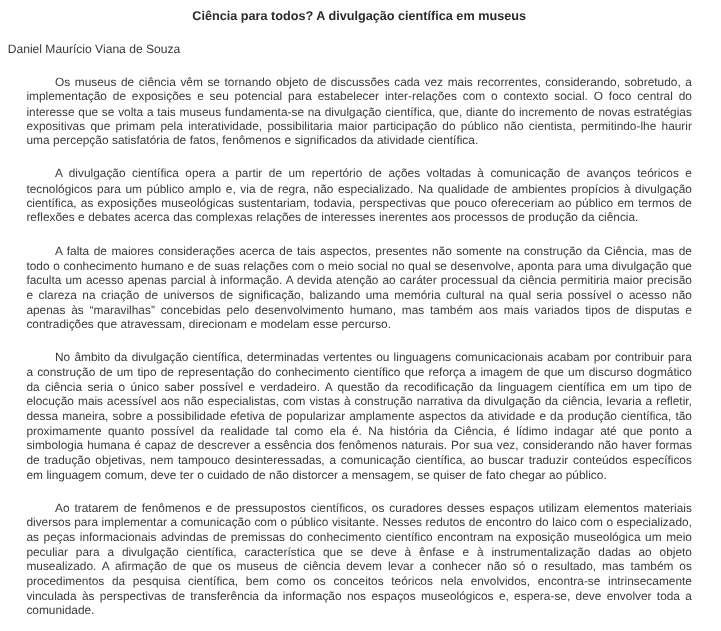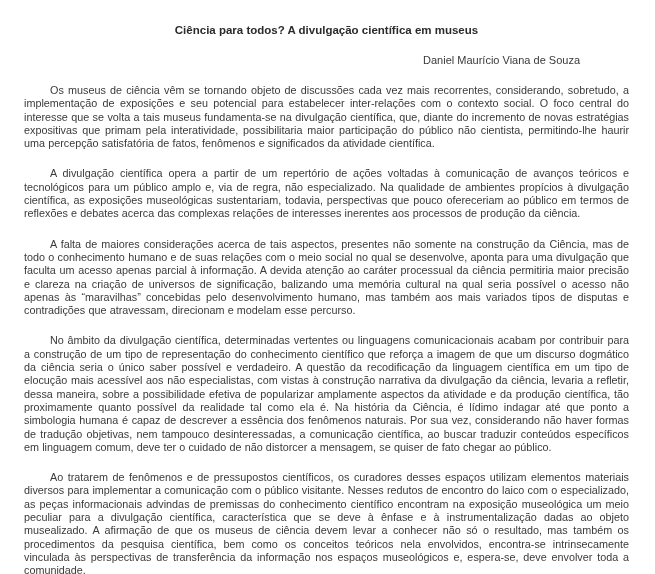--- a/index.html
+++ b/index.html
@@ -6,35 +6,35 @@
     margin: 0;
     padding: 0;
     background: #ffffff;
   }
   .page {
     position: relative;
     width: 655px;
     height: 574px;
     box-sizing: border-box;
     background: #ffffff;
-    padding: 20px 9px 0 7px;
+    padding: 5px 9px 0 7px;
     overflow: hidden;
     font-family: "Liberation Sans", "DejaVu Sans", sans-serif;
     color: #3a3a3a;
   }
   .title {
     font-size: 11.5px;
     font-weight: bold;
     text-align: center;
     color: #2b2b2b;
     margin: 3px 0 0 0;
     line-height: 14px;
   }
   .byline {
-    text-align: right;
+    text-align: left;
     padding-right: 66px;
     margin-top: 17px;
     font-size: 11px;
     line-height: 13px;
     color: #3a3a3a;
   }
   .article-body {
     margin-top: 12px;
   }
   .article-body p {

